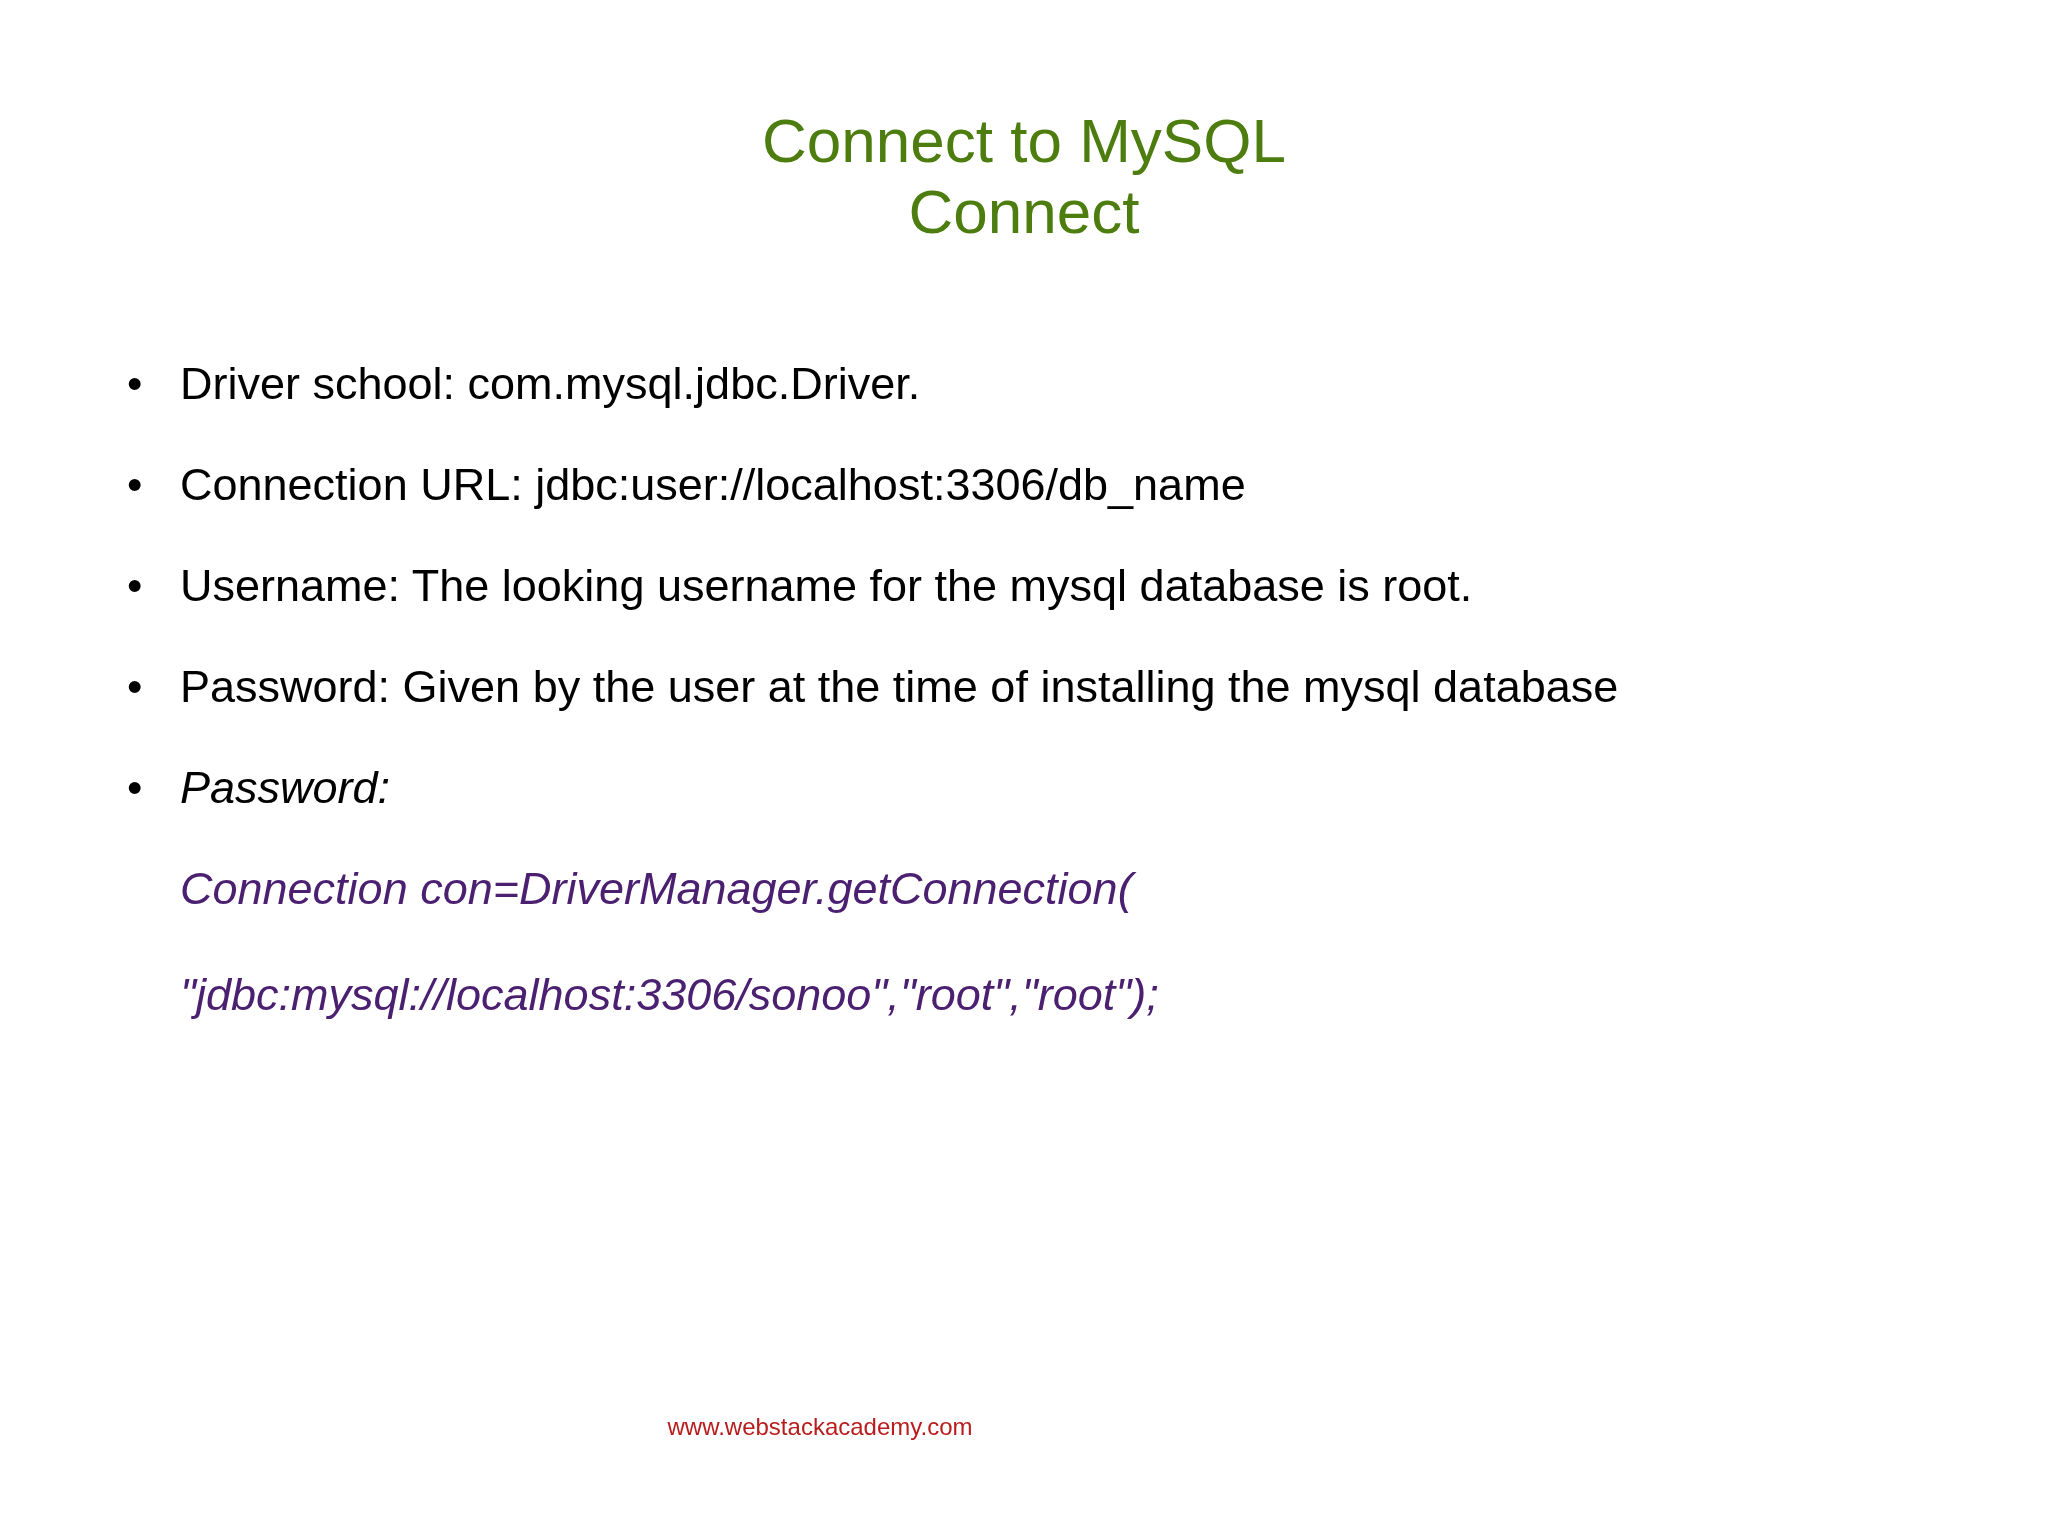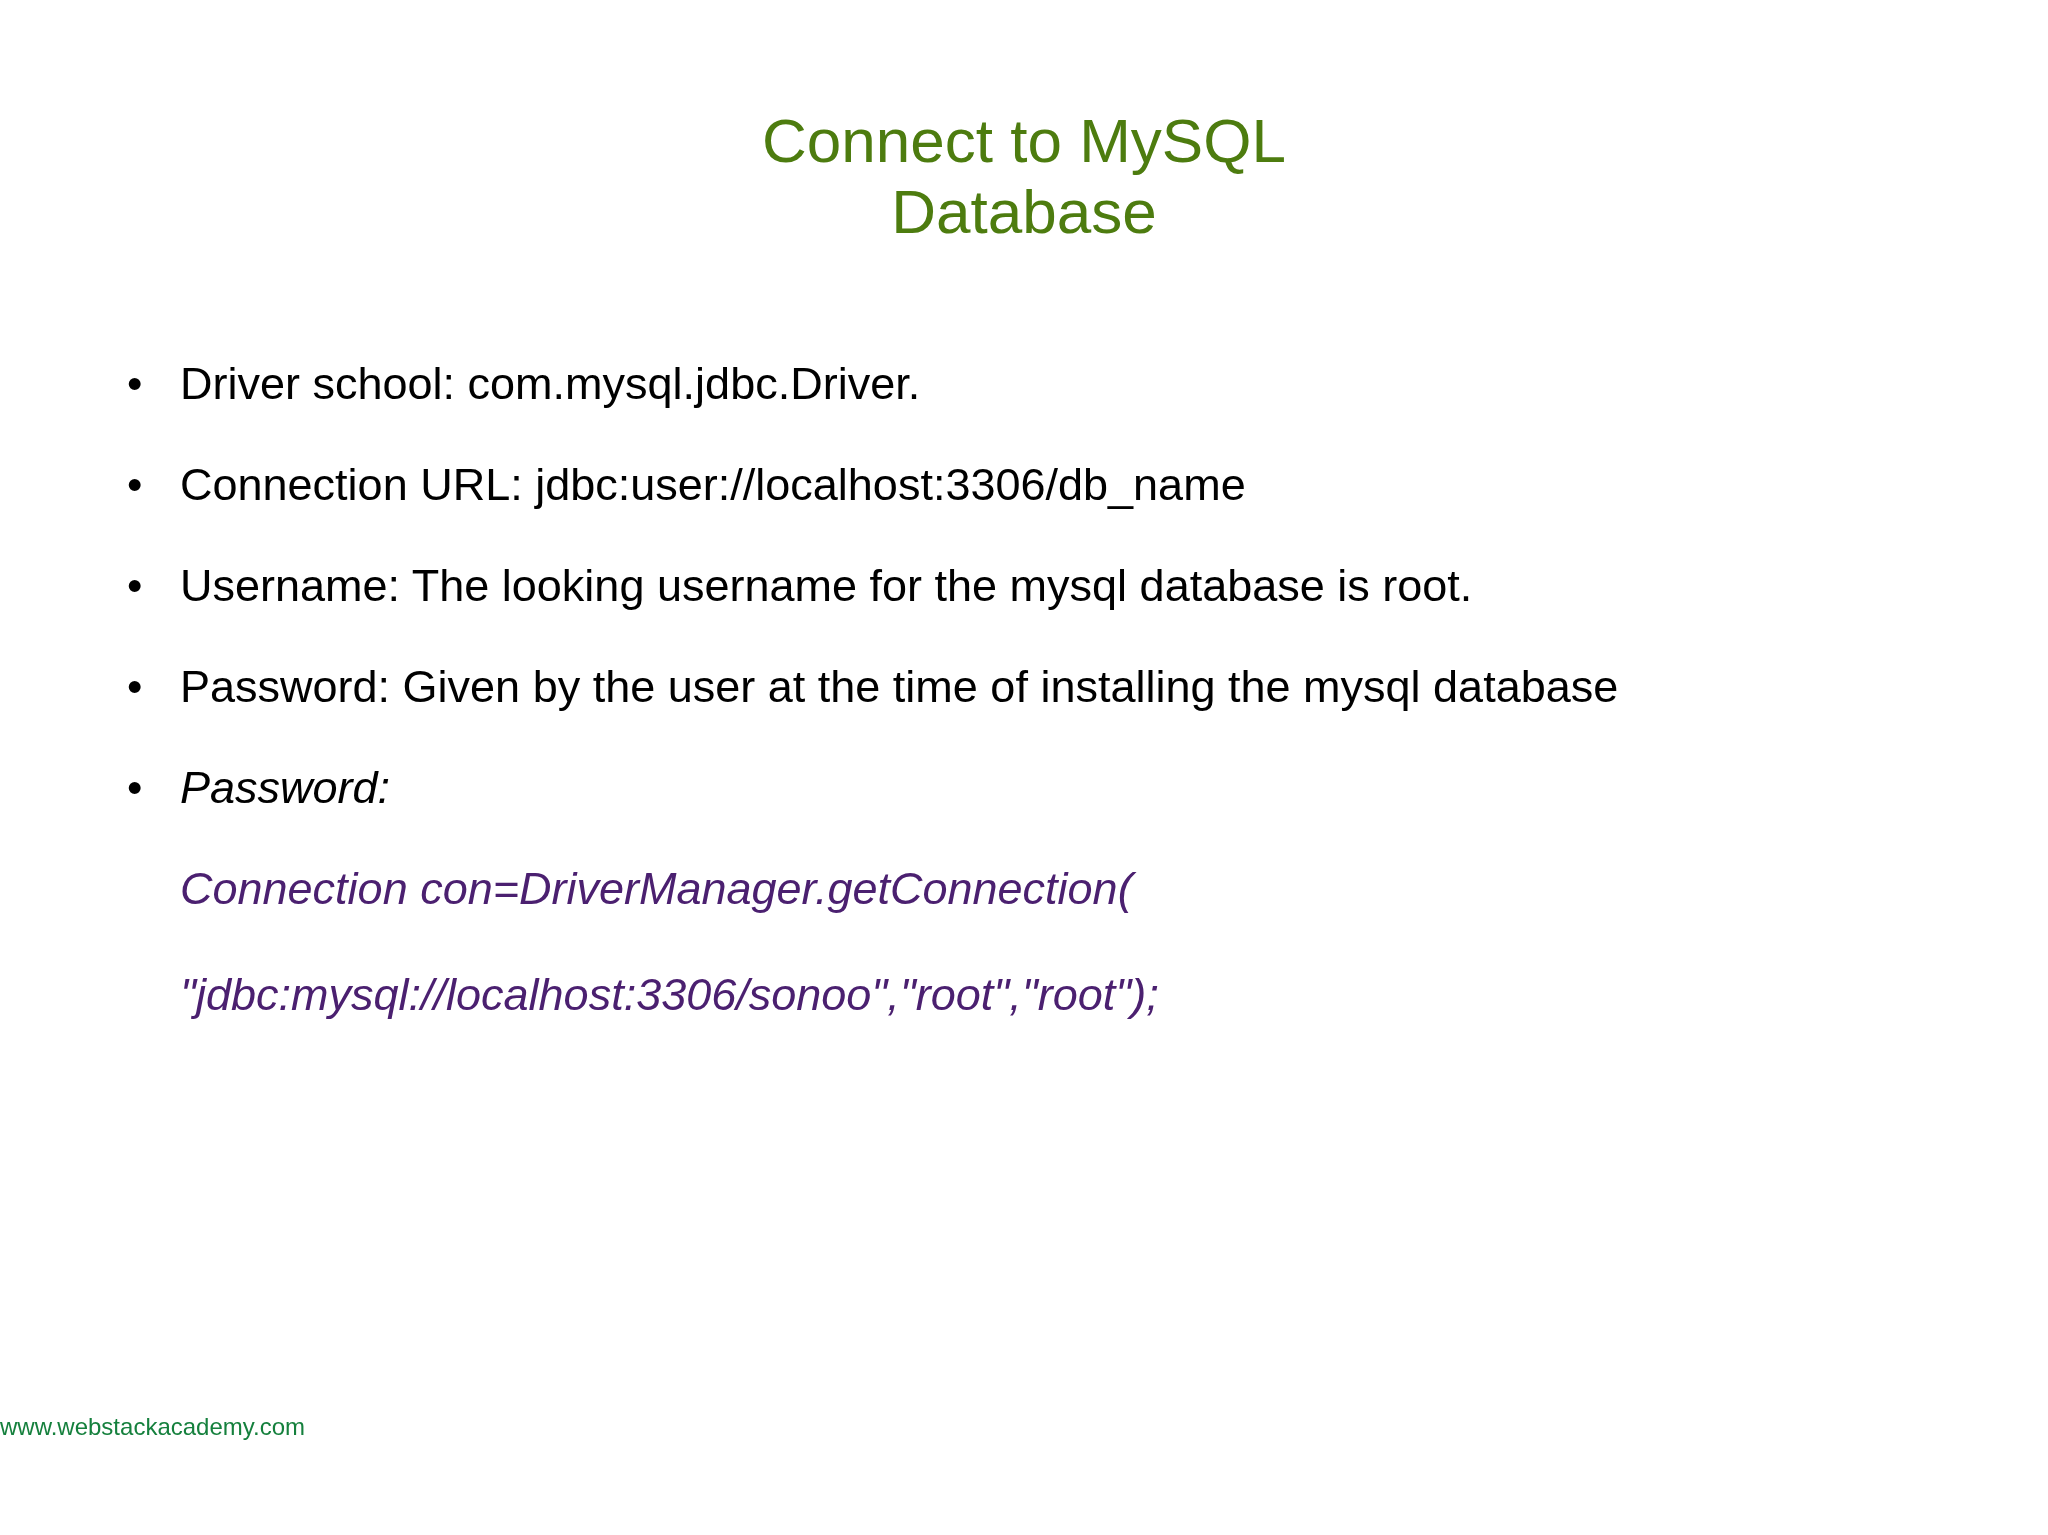--- a/index.html
+++ b/index.html
@@ -83,23 +83,23 @@
     margin-bottom: 42px;
     white-space: pre;
   }
 
   
   .footer-url {
     position: absolute;
     top: 1413px;
     left: 0;
     width: 1640px;
-    text-align: left;
+    text-align: center;
     font-size: 24px;
-    color: #15803d;
+    color: #b91c1c;
   }
 
   .logo {
     position: absolute;
     left: 110px;
     top: 1405px;
     display: flex;
     align-items: center;
     height: 72px;
   }
@@ -141,21 +141,21 @@
     white-space: nowrap;
   }
 </style>
 </head>
 <body>
 
 <div class="slide">
 
   <div class="title">
     <span class="title-line">Connect to MySQL</span>
-    <span class="title-line">Database</span>
+    <span class="title-line">Connect</span>
   </div>
 
   <div class="body">
 
     <div class="bullet-row">
       <span class="bullet-marker">•</span>
       <span class="bullet-text">Driver school: com.mysql.jdbc.Driver.</span>
     </div>
 
     <div class="bullet-row">

